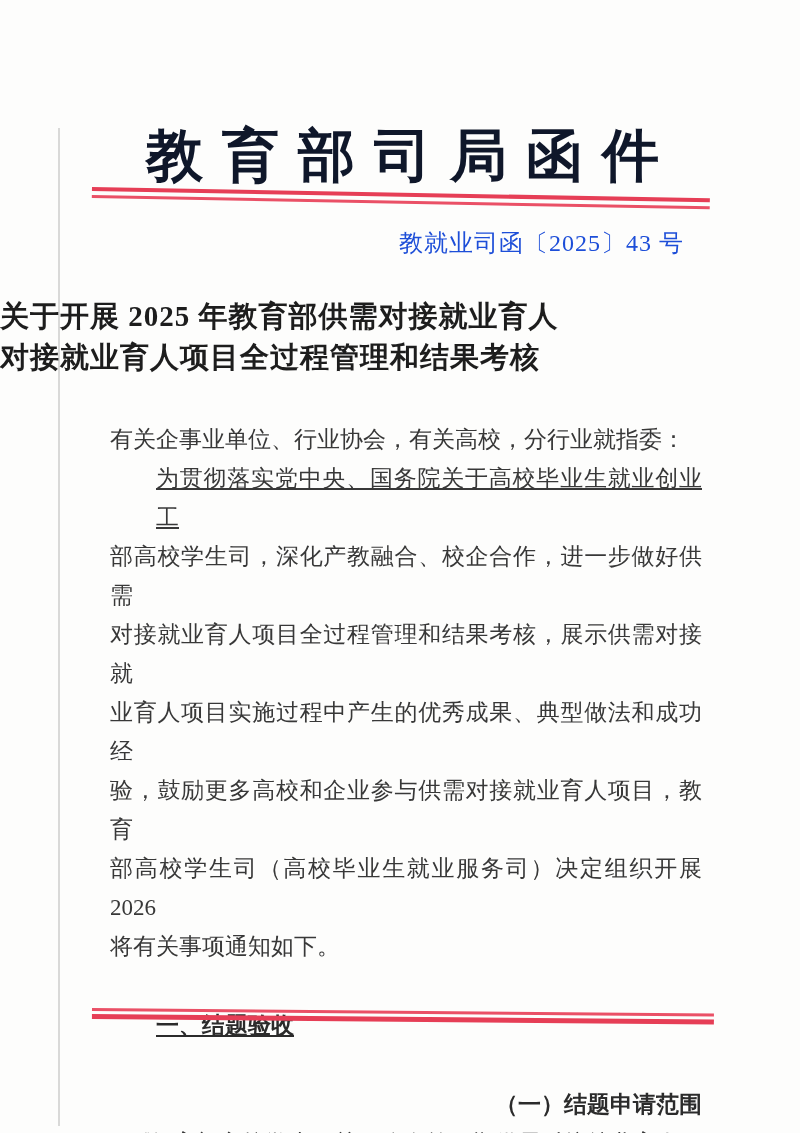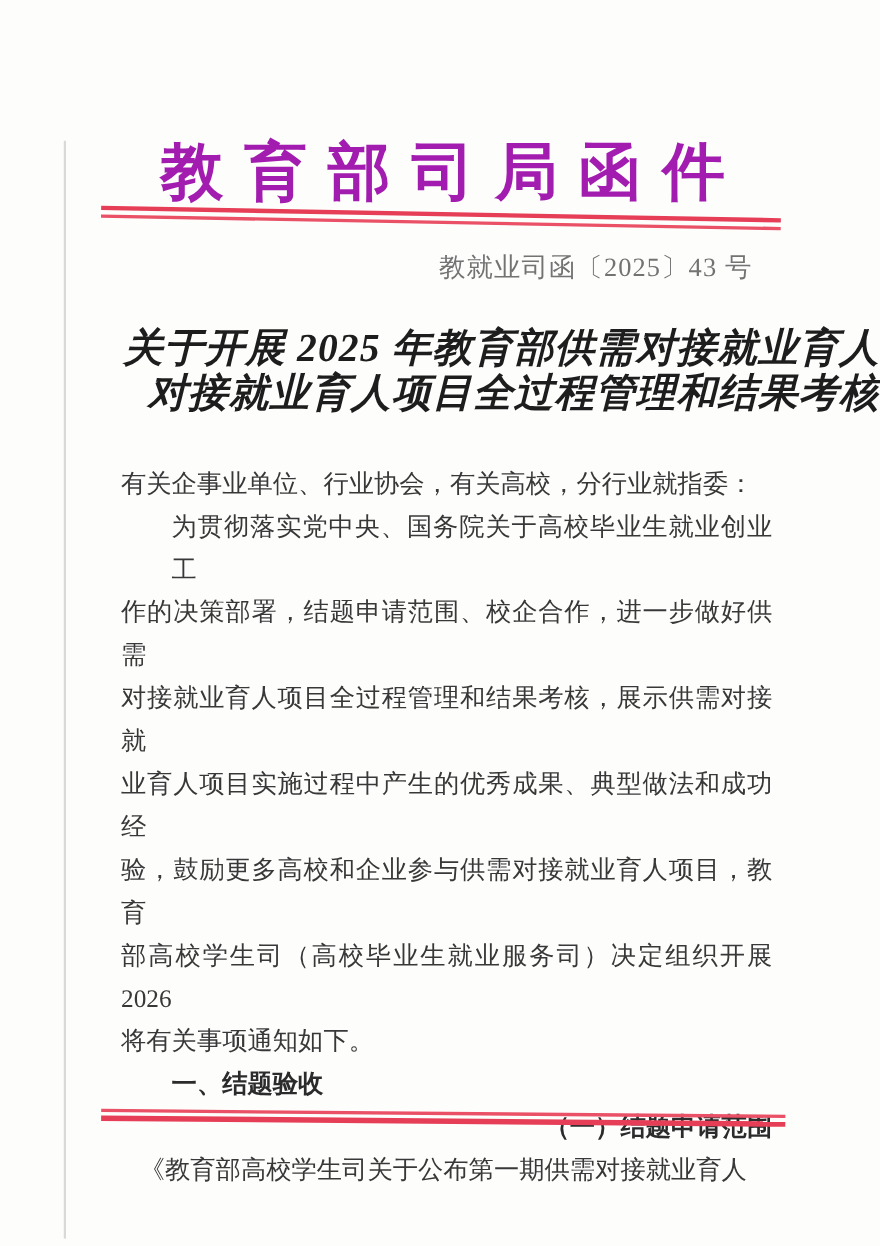--- a/index.html
+++ b/index.html
@@ -15,60 +15,60 @@
     position:absolute;left:58px;top:128px;width:2px;height:998px;
     background:rgba(150,150,150,0.35);
     filter:blur(0.6px);
   }
   
   .letterhead{
     position:absolute;top:118px;left:0;width:100%;
     text-align:center;
     font-size:57px;font-weight:700;
     letter-spacing:19px;padding-left:24px;box-sizing:border-box;
-    color:#a21caf;
+    color:#0f172a;
     white-space:nowrap;
   }
   
   .rule-top{
     position:absolute;left:92px;top:187px;width:618px;
     transform:rotate(1.05deg);transform-origin:left top;
   }
   .rule-top .bar-thick{height:4px;background:#e63e56;}
   .rule-top .bar-gap{height:4px;}
   .rule-top .bar-thin{height:2.5px;background:#ea5066;}
   .rule-bottom{
     position:absolute;left:92px;top:1008px;width:622px;
     transform:rotate(0.5deg);transform-origin:left top;
   }
   .rule-bottom .bar-thin{height:2.5px;background:#ea5066;}
   .rule-bottom .bar-gap{height:3px;}
   .rule-bottom .bar-thick{height:5px;background:#e63e56;}
 
   .doc-number{
     position:absolute;top:227px;right:116px;
-    font-size:24px;color:#737373;letter-spacing:1px;
+    font-size:24px;color:#1d4ed8;letter-spacing:1px;
     white-space:nowrap;
   }
   .doc-title{
     position:absolute;top:296px;left:0;width:100%;
-    margin:0;text-align:right;
-    font-size:36px;line-height:41px;font-weight:700;
-    color:#1d1d1d;letter-spacing:1px;font-style:italic;
+    margin:0;text-align:left;
+    font-size:29px;line-height:41px;font-weight:700;
+    color:#1d1d1d;letter-spacing:1px;
   }
   .body-text{
     position:absolute;top:420px;left:110px;width:592px;
     font-size:23px;line-height:39px;color:#383838;
   }
   .bl{min-height:39px;}
   .just{text-align:justify;text-align-last:justify;}
-  .ind2{padding-left:46px;}
+  .ind2{padding-left:46px;text-decoration:underline;}
   .ind2b{padding-left:44px;text-align:right;}
   .ind-book{padding-left:17px;}
-  .bold{font-weight:700;color:#2b2b2b;}
+  .bold{font-weight:700;color:#2b2b2b;margin-top:40px;}
 </style>
 </head>
 <body>
 
 <div class="page">
 
   <div class="fold-line"></div>
 
   <div class="letterhead">教育部司局函件</div>
 
@@ -81,21 +81,21 @@
   <div class="doc-number">教就业司函〔2025〕43 号</div>
 
   <h1 class="doc-title">
     <div>关于开展 2025 年教育部供需对接就业育人</div>
     <div>对接就业育人项目全过程管理和结果考核</div>
   </h1>
 
   <div class="body-text">
     <div class="bl">有关企事业单位、行业协会，有关高校，分行业就指委：</div>
     <div class="bl ind2 just">为贯彻落实党中央、国务院关于高校毕业生就业创业工</div>
-    <div class="bl just">作的决策部署，结题申请范围、校企合作，进一步做好供需</div>
+    <div class="bl just">部高校学生司，深化产教融合、校企合作，进一步做好供需</div>
     <div class="bl just">对接就业育人项目全过程管理和结果考核，展示供需对接就</div>
     <div class="bl just">业育人项目实施过程中产生的优秀成果、典型做法和成功经</div>
     <div class="bl just">验，鼓励更多高校和企业参与供需对接就业育人项目，教育</div>
     <div class="bl just">部高校学生司（高校毕业生就业服务司）决定组织开展 2026</div>
     <div class="bl">将有关事项通知如下。</div>
     <div class="bl ind2 bold">一、结题验收</div>
     <div class="bl ind2b bold">（一）结题申请范围</div>
     <div class="bl ind-book">《教育部高校学生司关于公布第一期供需对接就业育人</div>
 
   </div>

